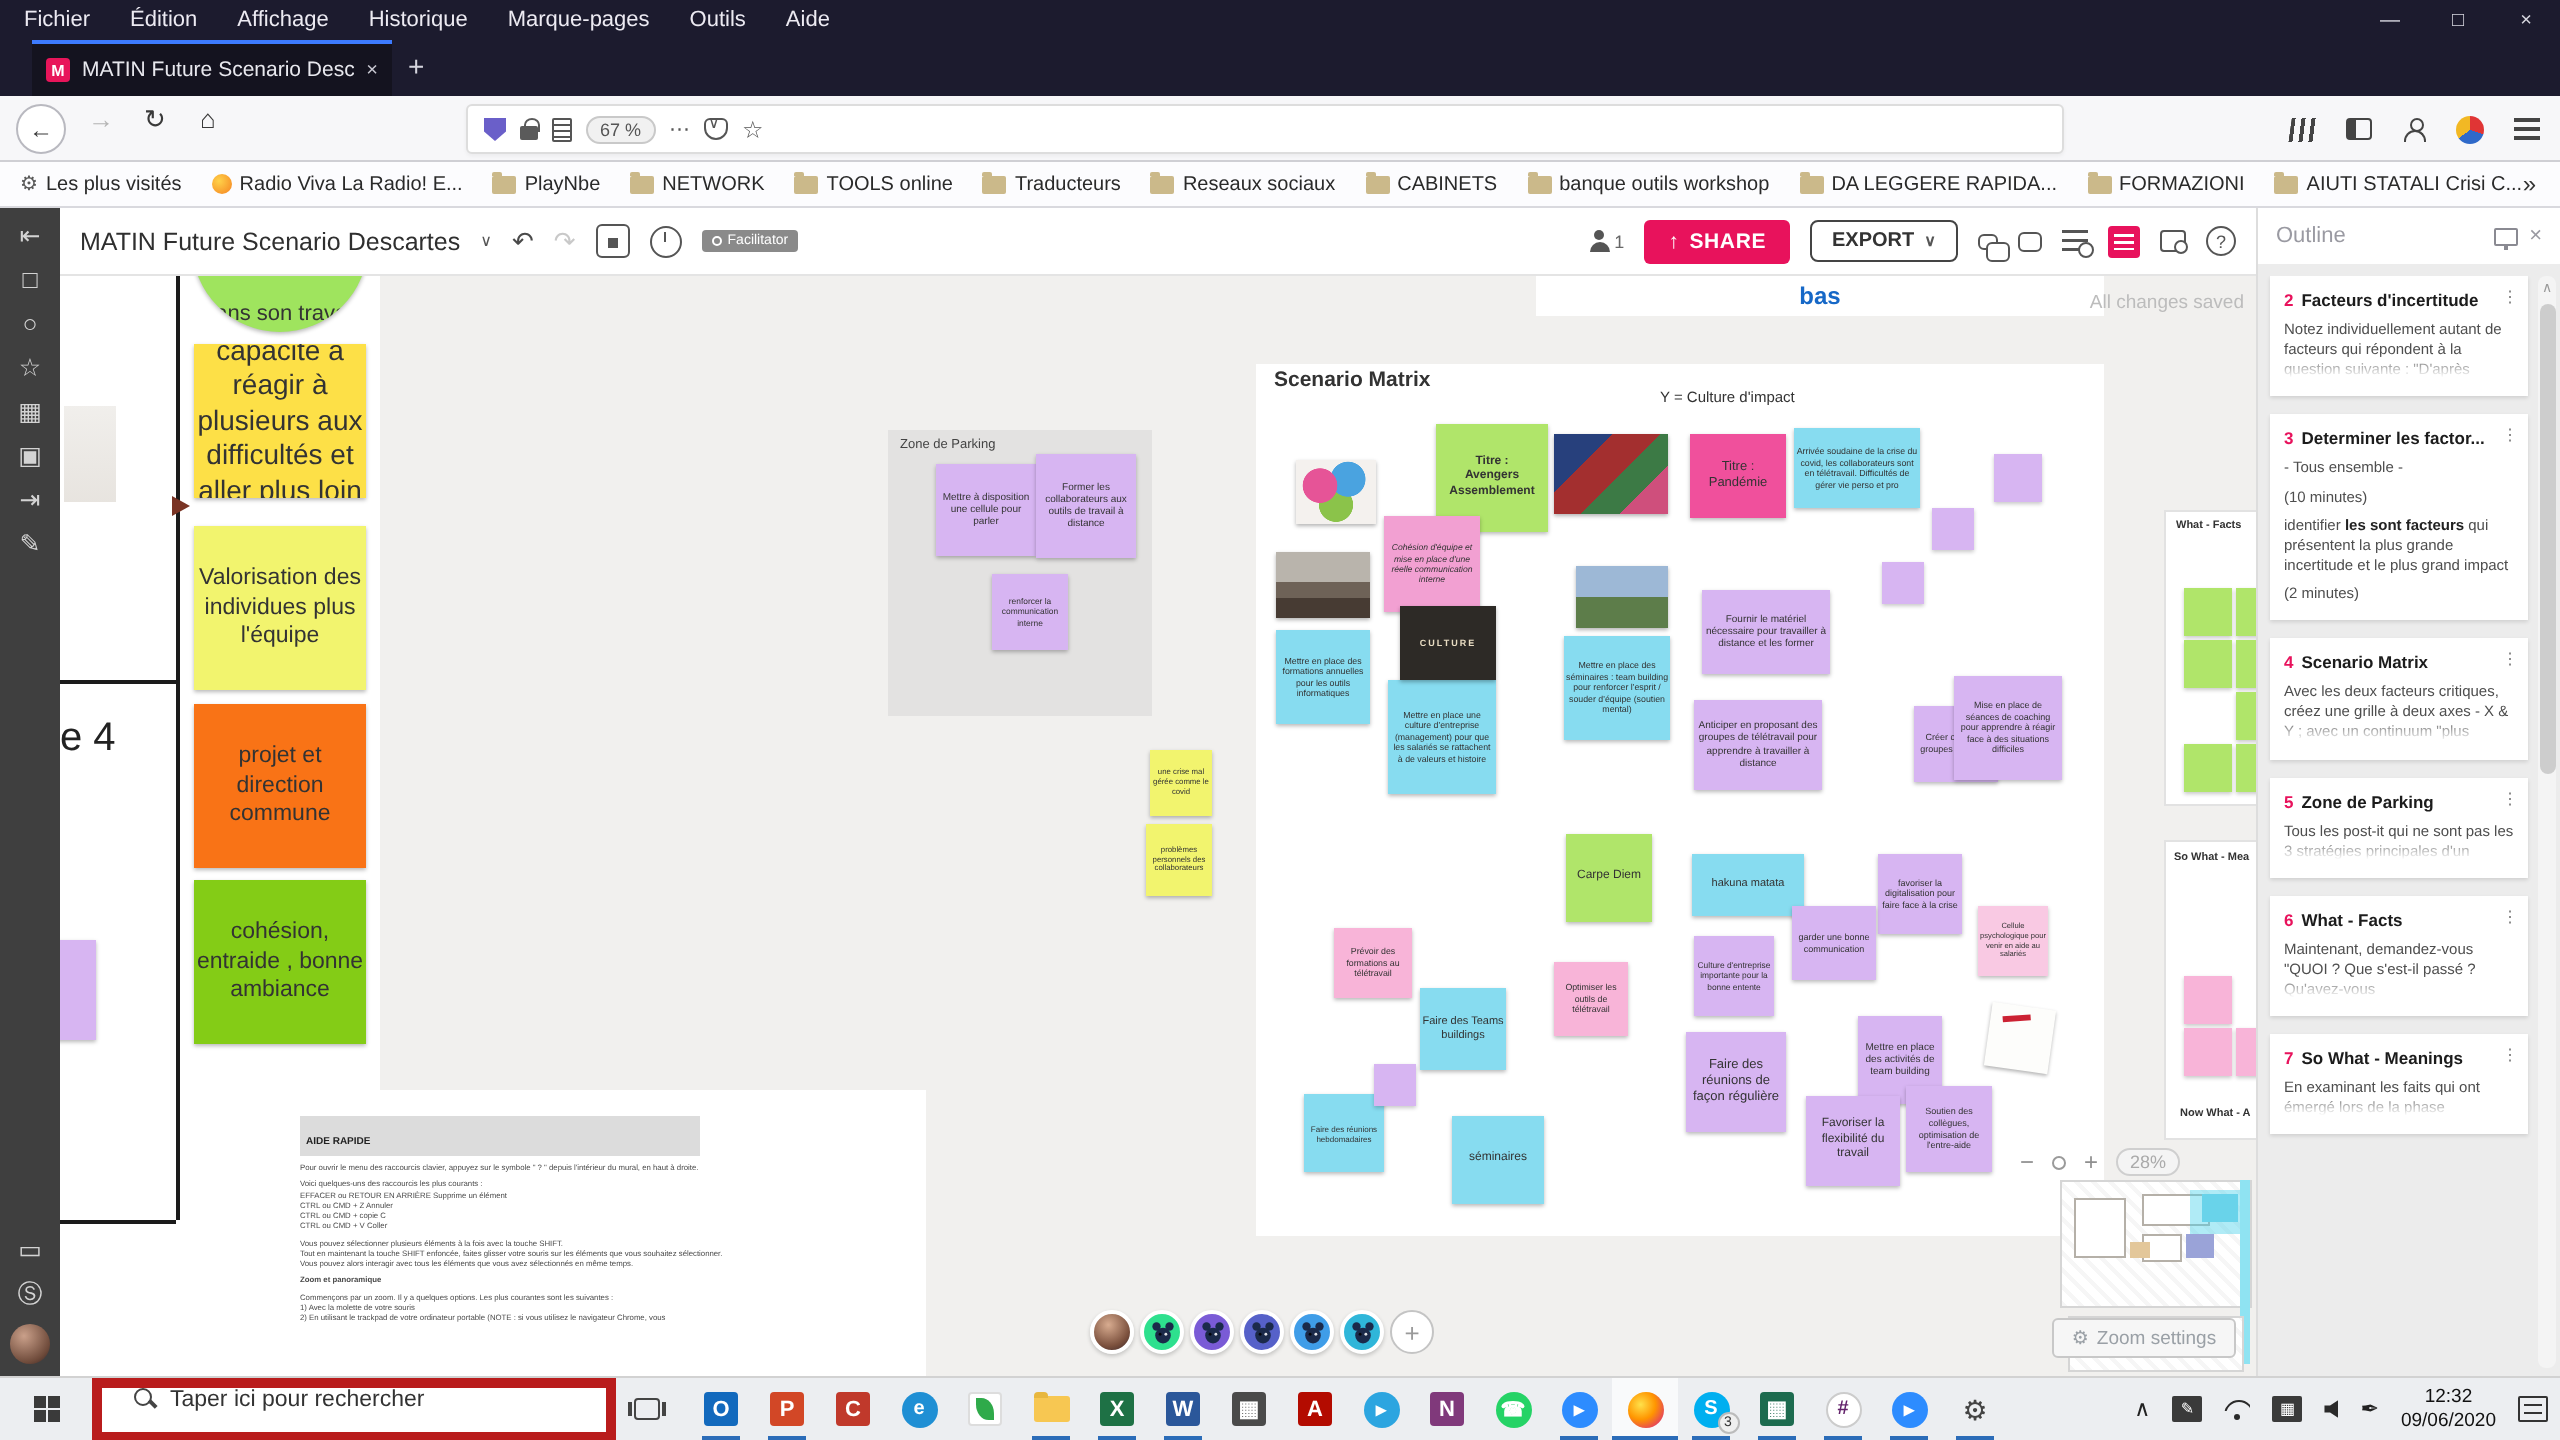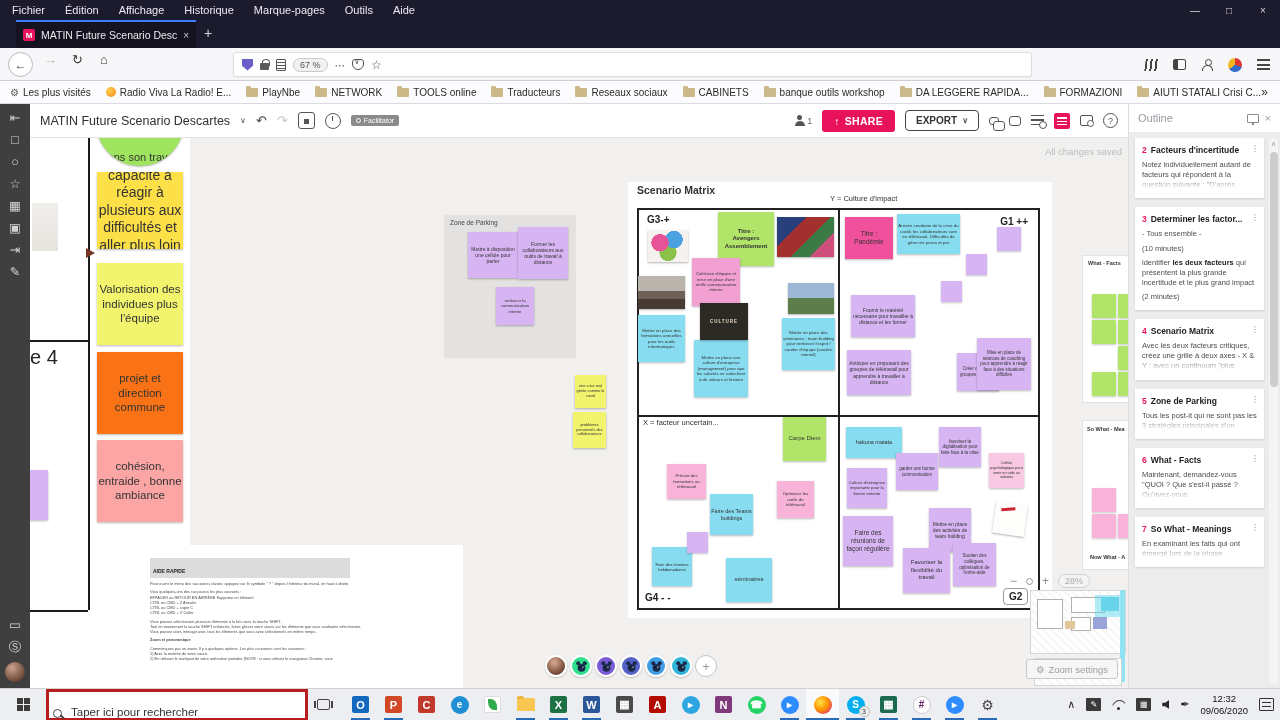--- a/index.html
+++ b/index.html
@@ -195,21 +195,21 @@
   #oscroll { position:absolute; right:2px; top:34px; bottom:4px; width:9px; background:#f4f4f4; border-radius:4px; }
   #othumb { position:absolute; left:0.5px; top:14px; width:8px; height:235px; background:#cdcdcd; border-radius:4px; }
   #oscroll-up { position:absolute; right:2px; top:36px; width:9px; text-align:center; font-size:7px; color:#9a9a9a; }
 
   
   #taskbar { position:absolute; left:0; bottom:0; width:1280px; height:32px; background:#eceef1; border-top:1px solid #d2d2d2;
     display:flex; align-items:center; }
   #start-btn { width:46px; height:32px; display:flex; align-items:center; justify-content:center; }
   .win-logo { width:13px; height:13px; display:grid; grid-template-columns:6px 6px; grid-template-rows:6px 6px; gap:1px; }
   .win-logo i { background:#3a3a3a; }
-  #tb-search { width:262px; height:32px; background:#fff; border:3px solid #b91c1c; display:flex; align-items:flex-end; gap:9px; padding-left:4px; }
+  #tb-search { width:262px; height:32px; background:#fff; border:5px solid #b91c1c; display:flex; align-items:flex-start; gap:9px; padding-left:16px; }
   .ic-mag { width:9px; height:9px; border:1.5px solid #444; border-radius:50%; position:relative; flex:none; }
   .ic-mag::after { content:''; position:absolute; width:5px; height:1.5px; background:#444; right:-4px; bottom:-1px; transform:rotate(45deg); }
   #tb-search span { color:#333; font-size:11.5px; }
   #taskview { width:30px; display:flex; justify-content:center; }
   .ic-tview { width:13px; height:11px; border:1.5px solid #444; border-radius:2px; position:relative; }
   .ic-tview::before { content:''; position:absolute; left:-4px; top:1px; width:2px; height:7px; background:#444; }
   .ic-tview::after { content:''; position:absolute; right:-4px; top:1px; width:2px; height:7px; background:#444; }
   #tb-apps { display:flex; height:32px; margin-left:6px; }
   .tapp { width:33px; height:32px; display:flex; align-items:center; justify-content:center; position:relative; }
   .tapp.active { background:rgba(255,255,255,.7); }
@@ -392,56 +392,49 @@
     <span id="lt-avatar"></span>
   </div>
 
   <div id="canvas">
     <div class="wz" style="left:33px;top:0;width:127px;height:550px"></div>
     <div class="wz" style="left:33px;top:407px;width:400px;height:143px"></div>
     <div class="wz" style="left:0;top:0;width:33px;height:550px"></div>
     <div class="vline" style="left:58px;top:0;width:2px;height:472px"></div>
     <div class="hline" style="left:0;top:202px;width:58px;height:2px"></div>
     <div class="hline" style="left:0;top:472px;width:58px;height:2px"></div>
-    <div class="frame-label" style="left:0;top:208px">e 4</div>
+    <div class="frame-label" style="left:0;top:220px">e 4</div>
     <div class="cursor-tri" style="left:56px;top:110px"></div>
 
+    <div id="top-strip">
+      <span id="bas-text">bas</span>
+    </div>
     <div id="saved-note">All changes saved</div>
 
     <div id="matrix-frame">
       <div id="matrix-title">Scenario Matrix</div>
       <div class="axis-label" style="left:202px;top:12px">Y = Culture d'impact</div>
-      <div id="matrix-box">
-        <div id="mx-v"></div>
-        <div id="mx-h"></div>
-        <div class="quad-label" style="left:8px;top:4px">G3-+</div>
-        <div class="quad-label" style="right:10px;top:6px;left:auto;position:absolute">G1 ++</div>
-        <div class="quad-label" style="left:6px;top:382px">G4 - -</div>
-        <div id="g2-box">G2</div>
-        <div id="g2-suffix">+-</div>
-        <div class="axis-label" style="left:4px;top:208px">X = facteur uncertain...</div>
-      </div>
     </div>
 
     <div id="parking">
       <div id="parking-label">Zone de Parking</div>
     </div>
 
     <div class="sec-box" style="left:1052px;top:117px;width:120px;height:148px"></div>
     <div class="sec-label" style="left:1058px;top:122px">What - Facts</div>
     <div class="sec-box" style="left:1052px;top:282px;width:120px;height:150px"></div>
     <div class="sec-label" style="left:1057px;top:288px" bind="">So What - Mea</div>
     <div class="sec-label" style="left:1060px;top:416px">Now What - A</div>
 
     <div id="sticky-layer">
         <div class="sticky circle" style="left: 66px; top: -60px; width: 88px; height: 88px; background: rgb(159, 228, 94); font-size: 11px; padding-top: 14px; align-items: flex-end;">dans son travail</div>
         <div class="sticky" style="left: 67px; top: 34px; width: 86px; height: 77px; background: #fde047; font-size: 14px;">capacité à réagir à plusieurs aux difficultés et aller plus loin</div>
         <div class="sticky" style="left: 67px; top: 125px; width: 86px; height: 82px; background: rgb(242, 244, 110); font-size: 11.5px;">Valorisation des individues plus l'équipe</div>
         <div class="sticky" style="left: 67px; top: 214px; width: 86px; height: 82px; background: #f97316; font-size: 11.5px;">projet et direction commune</div>
-        <div class="sticky" style="left: 67px; top: 302px; width: 86px; height: 82px; background: #fca5a5; font-size: 11.5px;">cohésion, entraide , bonne ambiance</div>
+        <div class="sticky" style="left: 67px; top: 302px; width: 86px; height: 82px; background: #84cc16; font-size: 11.5px;">cohésion, entraide , bonne ambiance</div>
         <div class="sticky" style="left: -4px; top: 332px; width: 22px; height: 50px; background: rgb(215, 181, 242); font-size: 5px;"></div>
         <div class="sticky" style="left: 438px; top: 94px; width: 50px; height: 46px; background: rgb(215, 181, 242); font-size: 5px;">Mettre à disposition une cellule pour parler</div>
         <div class="sticky" style="left: 488px; top: 89px; width: 50px; height: 52px; background: rgb(215, 181, 242); font-size: 5px;">Former les collaborateurs aux outils de travail à distance</div>
         <div class="sticky" style="left: 466px; top: 149px; width: 38px; height: 38px; background: rgb(215, 181, 242); font-size: 4.2px;">renforcer la communication interne</div>
         <div class="sticky" style="left: 545px; top: 237px; width: 31px; height: 33px; background: rgb(242, 244, 110); font-size: 3.9px;">une crise mal gérée comme le covid</div>
         <div class="sticky" style="left: 543px; top: 274px; width: 33px; height: 36px; background: rgb(242, 244, 110); font-size: 3.9px;">problèmes personnels des collaborateurs</div>
         <div class="sticky" style="left: 688px; top: 74px; width: 56px; height: 54px; background: rgb(176, 229, 106); font-size: 6px; font-weight: bold;">Titre :
 Avengers
 Assemblement</div>
         <div class="sticky it" style="left: 662px; top: 120px; width: 48px; height: 48px; background: rgb(242, 160, 210); font-size: 4.3px;">Cohésion d'équipe et mise en place d'une réelle communication interne</div>
@@ -607,21 +600,21 @@
         </div>
         <div class="ocard">
           <div class="ohead">
             <span class="onum">3</span>
             <span>Determiner les factor...</span>
           </div>
           <span class="omenu">⋮</span>
           <div class="odesc">
             <p><span>- Tous ensemble -</span></p>
             <p><span>(10 minutes)</span></p>
-            <p><span>identifier </span><b>les deux facteurs</b><span> qui présentent la plus grande incertitude et le plus grand impact</span></p>
+            <p><span>identifier </span><b>les sont facteurs</b><span> qui présentent la plus grande incertitude et le plus grand impact</span></p>
             <p><span>(2 minutes)</span></p>
           </div>
         </div>
         <div class="ocard">
           <div class="ohead">
             <span class="onum">4</span>
             <span>Scenario Matrix</span>
           </div>
           <span class="omenu">⋮</span>
           <div class="odesc clamp">

